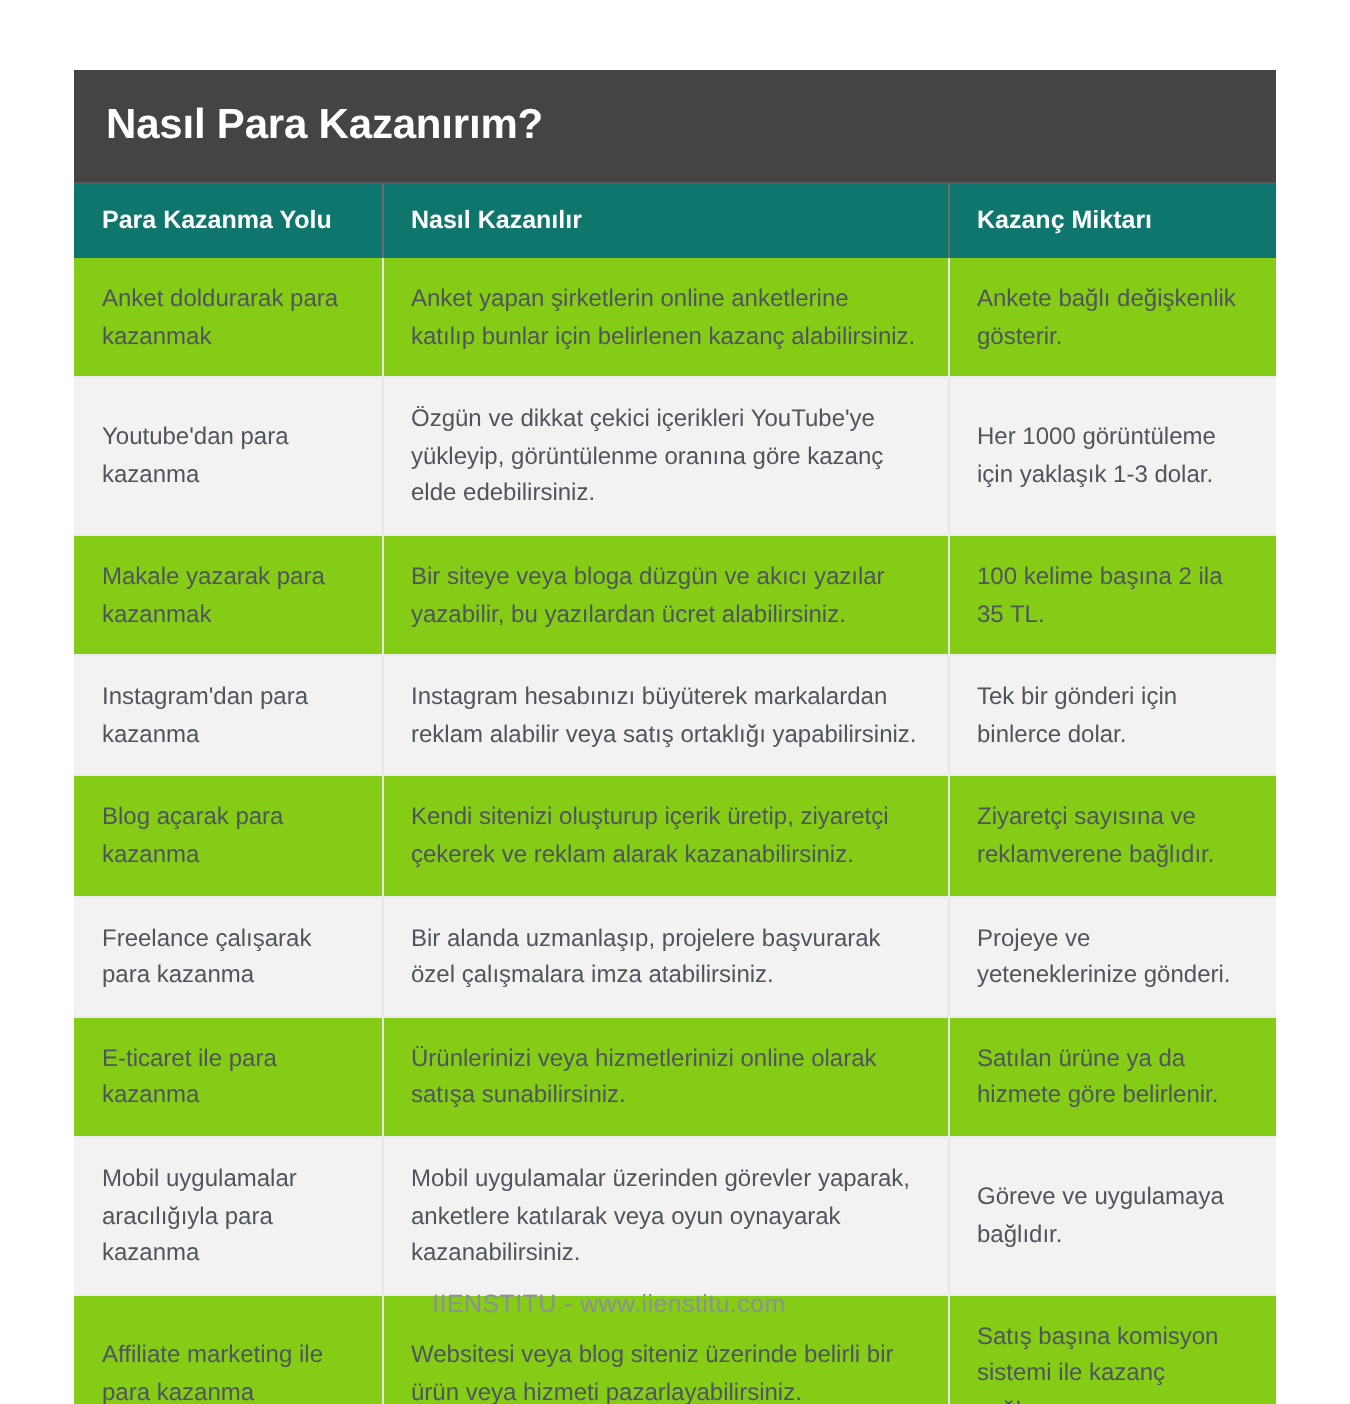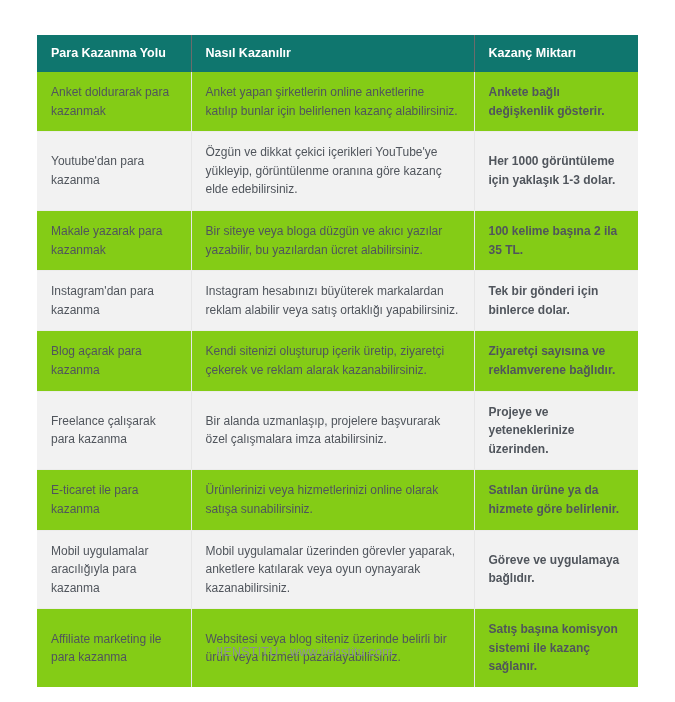--- a/index.html
+++ b/index.html
@@ -68,21 +68,20 @@
     font-size: 12px;
     line-height: 1.55;
     color: #50555c;
     padding: 11px 14px 11px 14px;
     vertical-align: middle;
     border-right: 1px solid #e6e6e6;
     border-bottom: 1px solid #ececec;
   }
   .infotable td:last-child {
     border-right: none;
-    font-weight: bold;
   }
   .infotable tbody tr:last-child td {
     border-bottom: none;
   }
 
   .infotable tbody tr.odd td {
     background: #84cc16;
   }
   .infotable tbody tr.even td {
     background: #f2f2f2;
@@ -111,20 +110,23 @@
 <div class="page">
 
   <div class="table-wrap">
     <table class="infotable">
       <colgroup>
         <col class="col-a">
         <col class="col-b">
         <col class="col-c">
       </colgroup>
       <thead>
+        <tr class="title-row">
+          <th colspan="3">Nasıl Para Kazanırım?</th>
+        </tr>
         <tr class="head-row">
           <th>Para Kazanma Yolu</th>
           <th>Nasıl Kazanılır</th>
           <th>Kazanç Miktarı</th>
         </tr>
       </thead>
       <tbody>
         <tr class="odd">
           <td>Anket doldurarak para kazanmak</td>
           <td>Anket yapan şirketlerin online anketlerine katılıp bunlar için belirlenen kazanç alabilirsiniz.</td>
@@ -146,21 +148,21 @@
           <td>Tek bir gönderi için binlerce dolar.</td>
         </tr>
         <tr class="odd">
           <td>Blog açarak para kazanma</td>
           <td>Kendi sitenizi oluşturup içerik üretip, ziyaretçi çekerek ve reklam alarak kazanabilirsiniz.</td>
           <td>Ziyaretçi sayısına ve reklamverene bağlıdır.</td>
         </tr>
         <tr class="even">
           <td>Freelance çalışarak para kazanma</td>
           <td>Bir alanda uzmanlaşıp, projelere başvurarak özel çalışmalara imza atabilirsiniz.</td>
-          <td>Projeye ve yeteneklerinize üzerinden.</td>
+          <td>Projeye ve yeteneklerinize gönderi.</td>
         </tr>
         <tr class="odd">
           <td>E-ticaret ile para kazanma</td>
           <td>Ürünlerinizi veya hizmetlerinizi online olarak satışa sunabilirsiniz.</td>
           <td>Satılan ürüne ya da hizmete göre belirlenir.</td>
         </tr>
         <tr class="even">
           <td>Mobil uygulamalar aracılığıyla para kazanma</td>
           <td>Mobil uygulamalar üzerinden görevler yaparak, anketlere katılarak veya oyun oynayarak kazanabilirsiniz.</td>
           <td>Göreve ve uygulamaya bağlıdır.</td>

